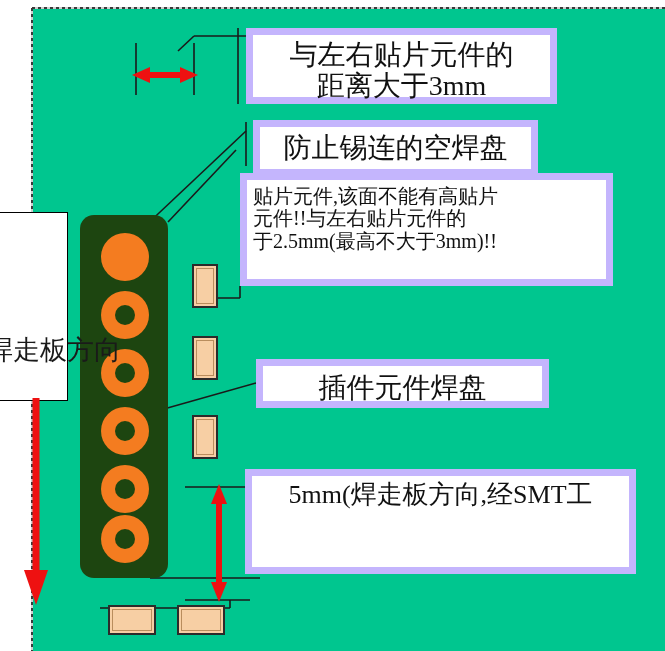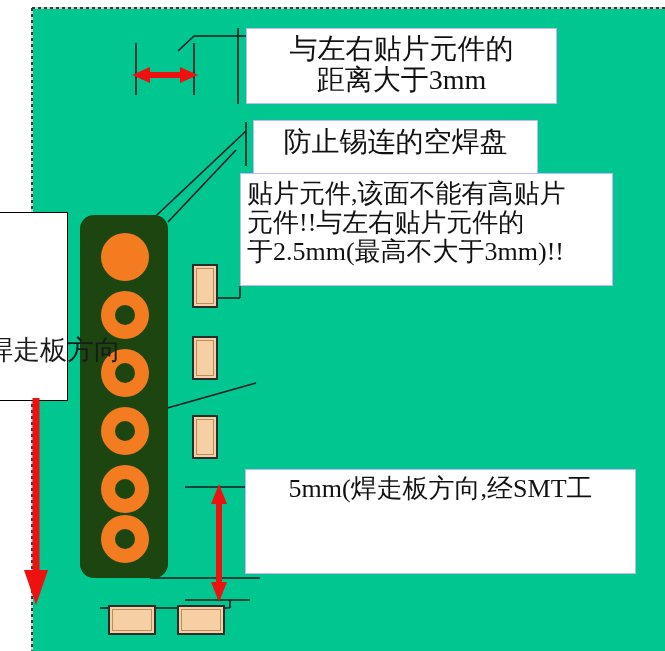--- a/index.html
+++ b/index.html
@@ -116,34 +116,34 @@
     position: absolute;
     left: 0; top: 0;
     width: 665px; height: 651px;
     overflow: visible;
   }
 
   
   .callout {
     position: absolute;
     background: #ffffff;
-    border: 1px solid #c4b5fd;
+    border: 7px solid #c4b5fd;
     box-sizing: border-box;
     color: #111111;
     text-align: center;
     line-height: 1.12;
   }
   .callout .line {
     display: block;
     white-space: nowrap;
   }
 
   #callout-lr      { left: 246px; top: 28px;  width: 311px; height: 76px;  font-size: 28px; padding-top: 4px; }
   #callout-pad     { left: 253px; top: 120px; width: 285px; height: 56px;  font-size: 28px; padding-top: 5px; }
-  #callout-height  { left: 240px; top: 173px; width: 373px; height: 113px; font-size: 26px; padding-top: 5px; text-align: left; padding-left: 6px; }
+  #callout-height  { left: 240px; top: 173px; width: 373px; height: 113px; font-size: 20px; padding-top: 5px; text-align: left; padding-left: 6px; }
   #callout-thpad   { left: 256px; top: 359px; width: 293px; height: 49px;  font-size: 28px; padding-top: 6px; }
   #callout-ud      { left: 245px; top: 469px; width: 391px; height: 105px; font-size: 26px; padding-top: 4px; }
 
   #callout-height .line { white-space: nowrap; }
 </style>
 </head>
 <body>
 
 <div id="canvas">
 
@@ -245,18 +245,21 @@
   <div class="callout" id="callout-pad">
     <span class="line">防止锡连的空焊盘</span>
   </div>
 
   <div class="callout" id="callout-height">
     <span class="line">贴片元件,该面不能有高贴片</span>
     <span class="line">元件!!与左右贴片元件的</span>
     <span class="line">于2.5mm(最高不大于3mm)!!</span>
   </div>
 
+  <div class="callout" id="callout-thpad">
+    <span class="line">插件元件焊盘</span>
+  </div>
 
   <div class="callout" id="callout-ud">
     <span class="line">5mm(焊走板方向,经SMT工</span>
   </div>
 
 </div>
 
 </body></html>

